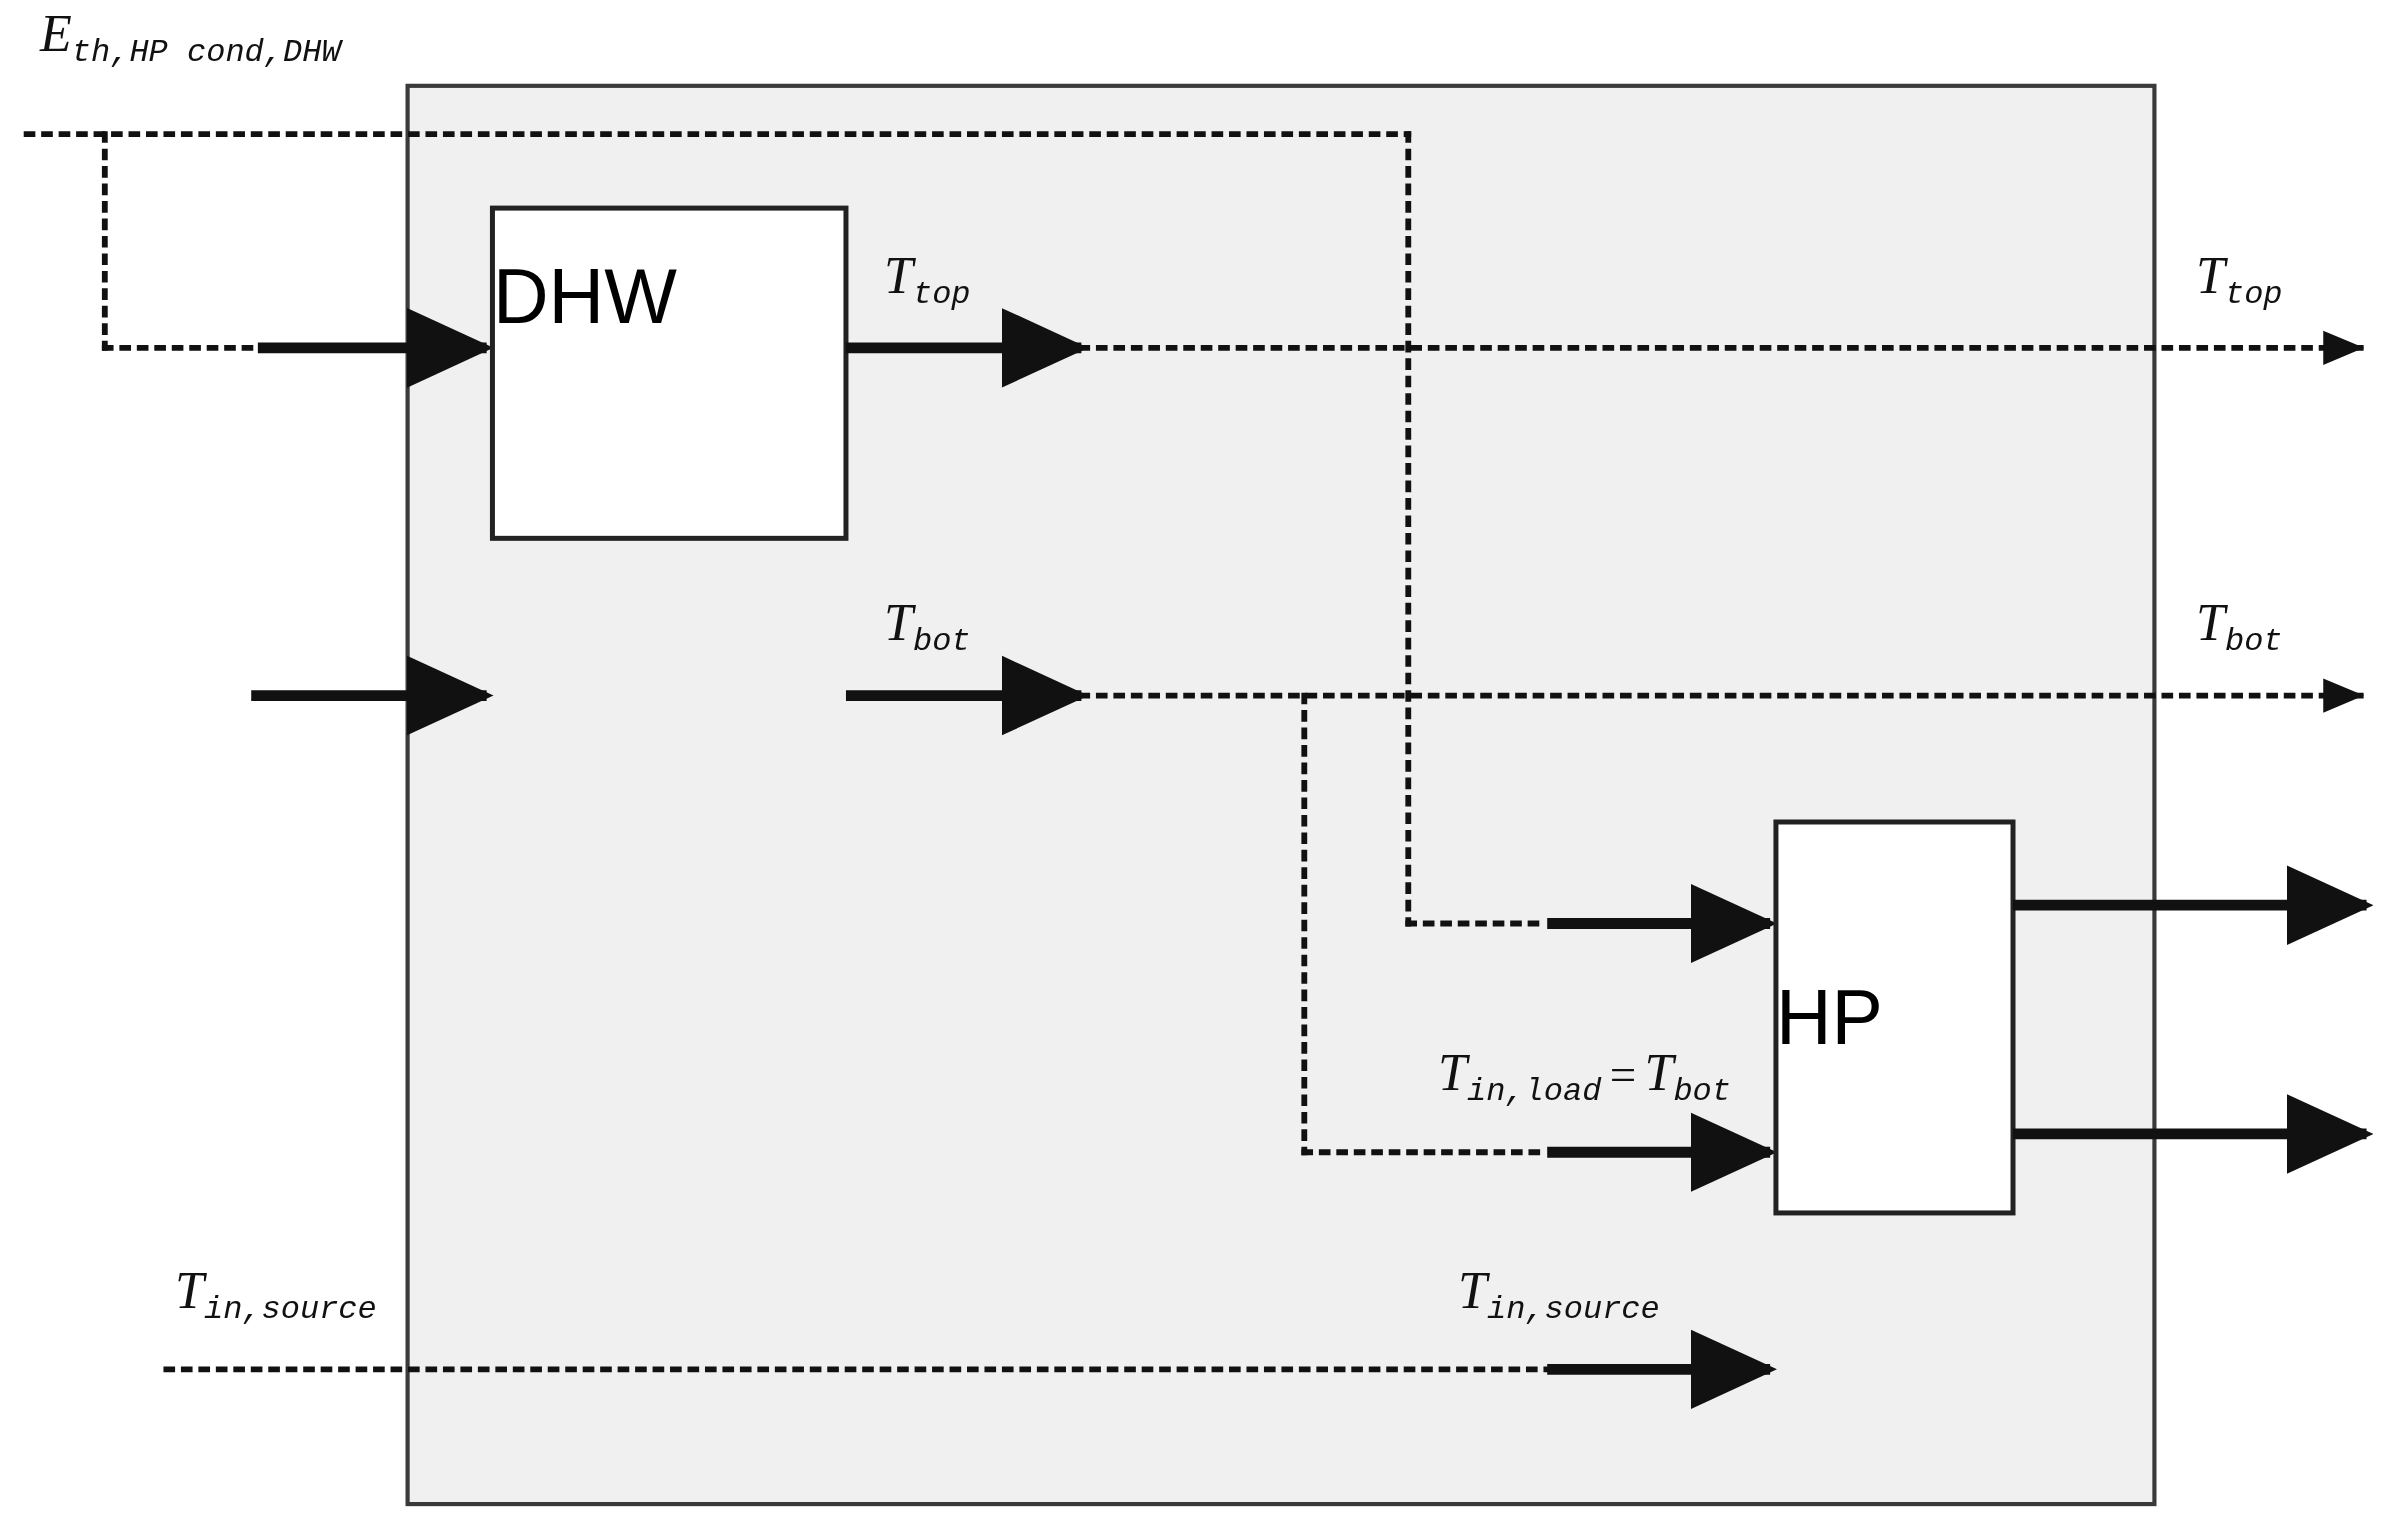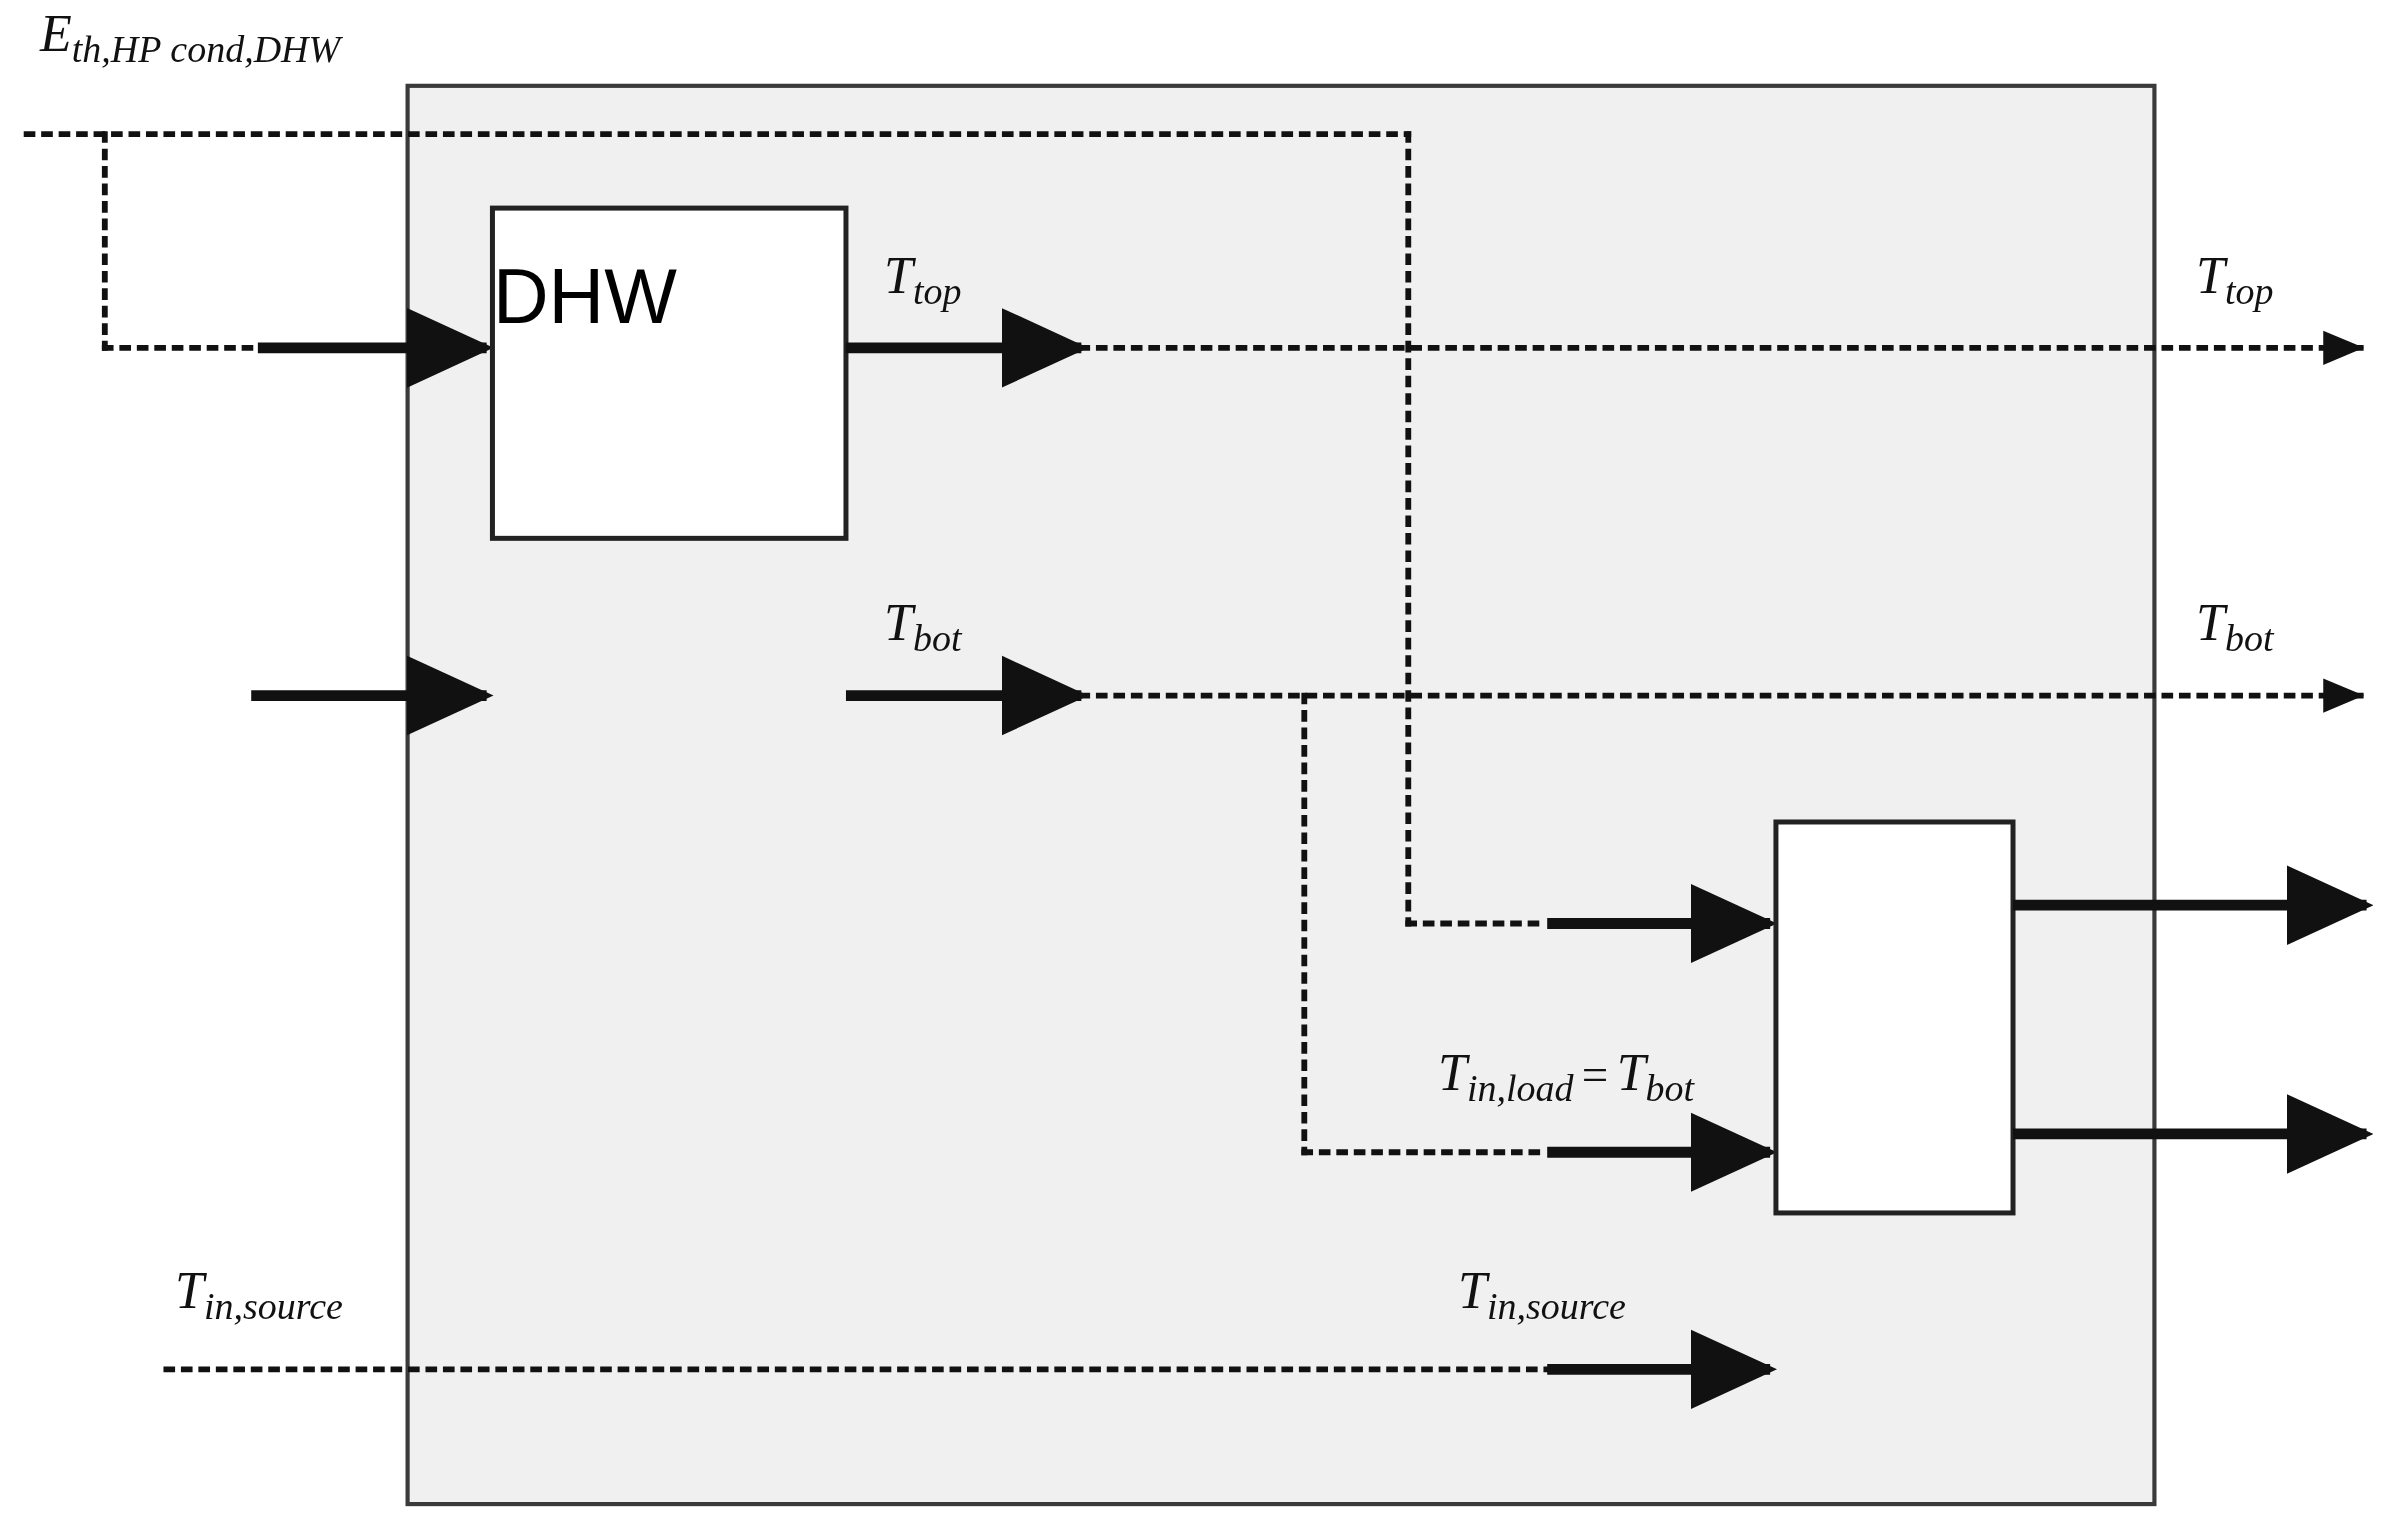--- a/index.html
+++ b/index.html
@@ -30,22 +30,23 @@
     font-style: italic;
     color: #111111;
     white-space: nowrap;
     line-height: 1;
     user-select: none;
   }
   .lbl .base {
     font-size: 52px;
   }
   .lbl .sub {
-    font-size: 38px;
+    font-size: 32px;
     vertical-align: -0.30em;
+    font-family: Liberation Mono, monospace;
   }
   .lbl .eq {
     font-size: 47px;
     font-style: normal;
     padding: 0 8.3px;
   }
   .boxlabel {
     position: absolute;
     font-family: "Liberation Sans", sans-serif;
     color: #000000;
@@ -167,15 +168,18 @@
   </div>
 
   <div class="lbl" style="left:1458px; top:1265px;">
     <span class="base">T</span><span class="sub">in,source</span>
   </div>
 
   <div class="boxlabel" style="left:493px; top:251px; width:354px; font-size:77px;">
     <div>DHW</div>
   </div>
 
+  <div class="boxlabel" style="left:1776px; top:972px; width:237px; font-size:77px;">
+    <div>HP</div>
+  </div>
 
 </div>
 
 
 </body></html>

